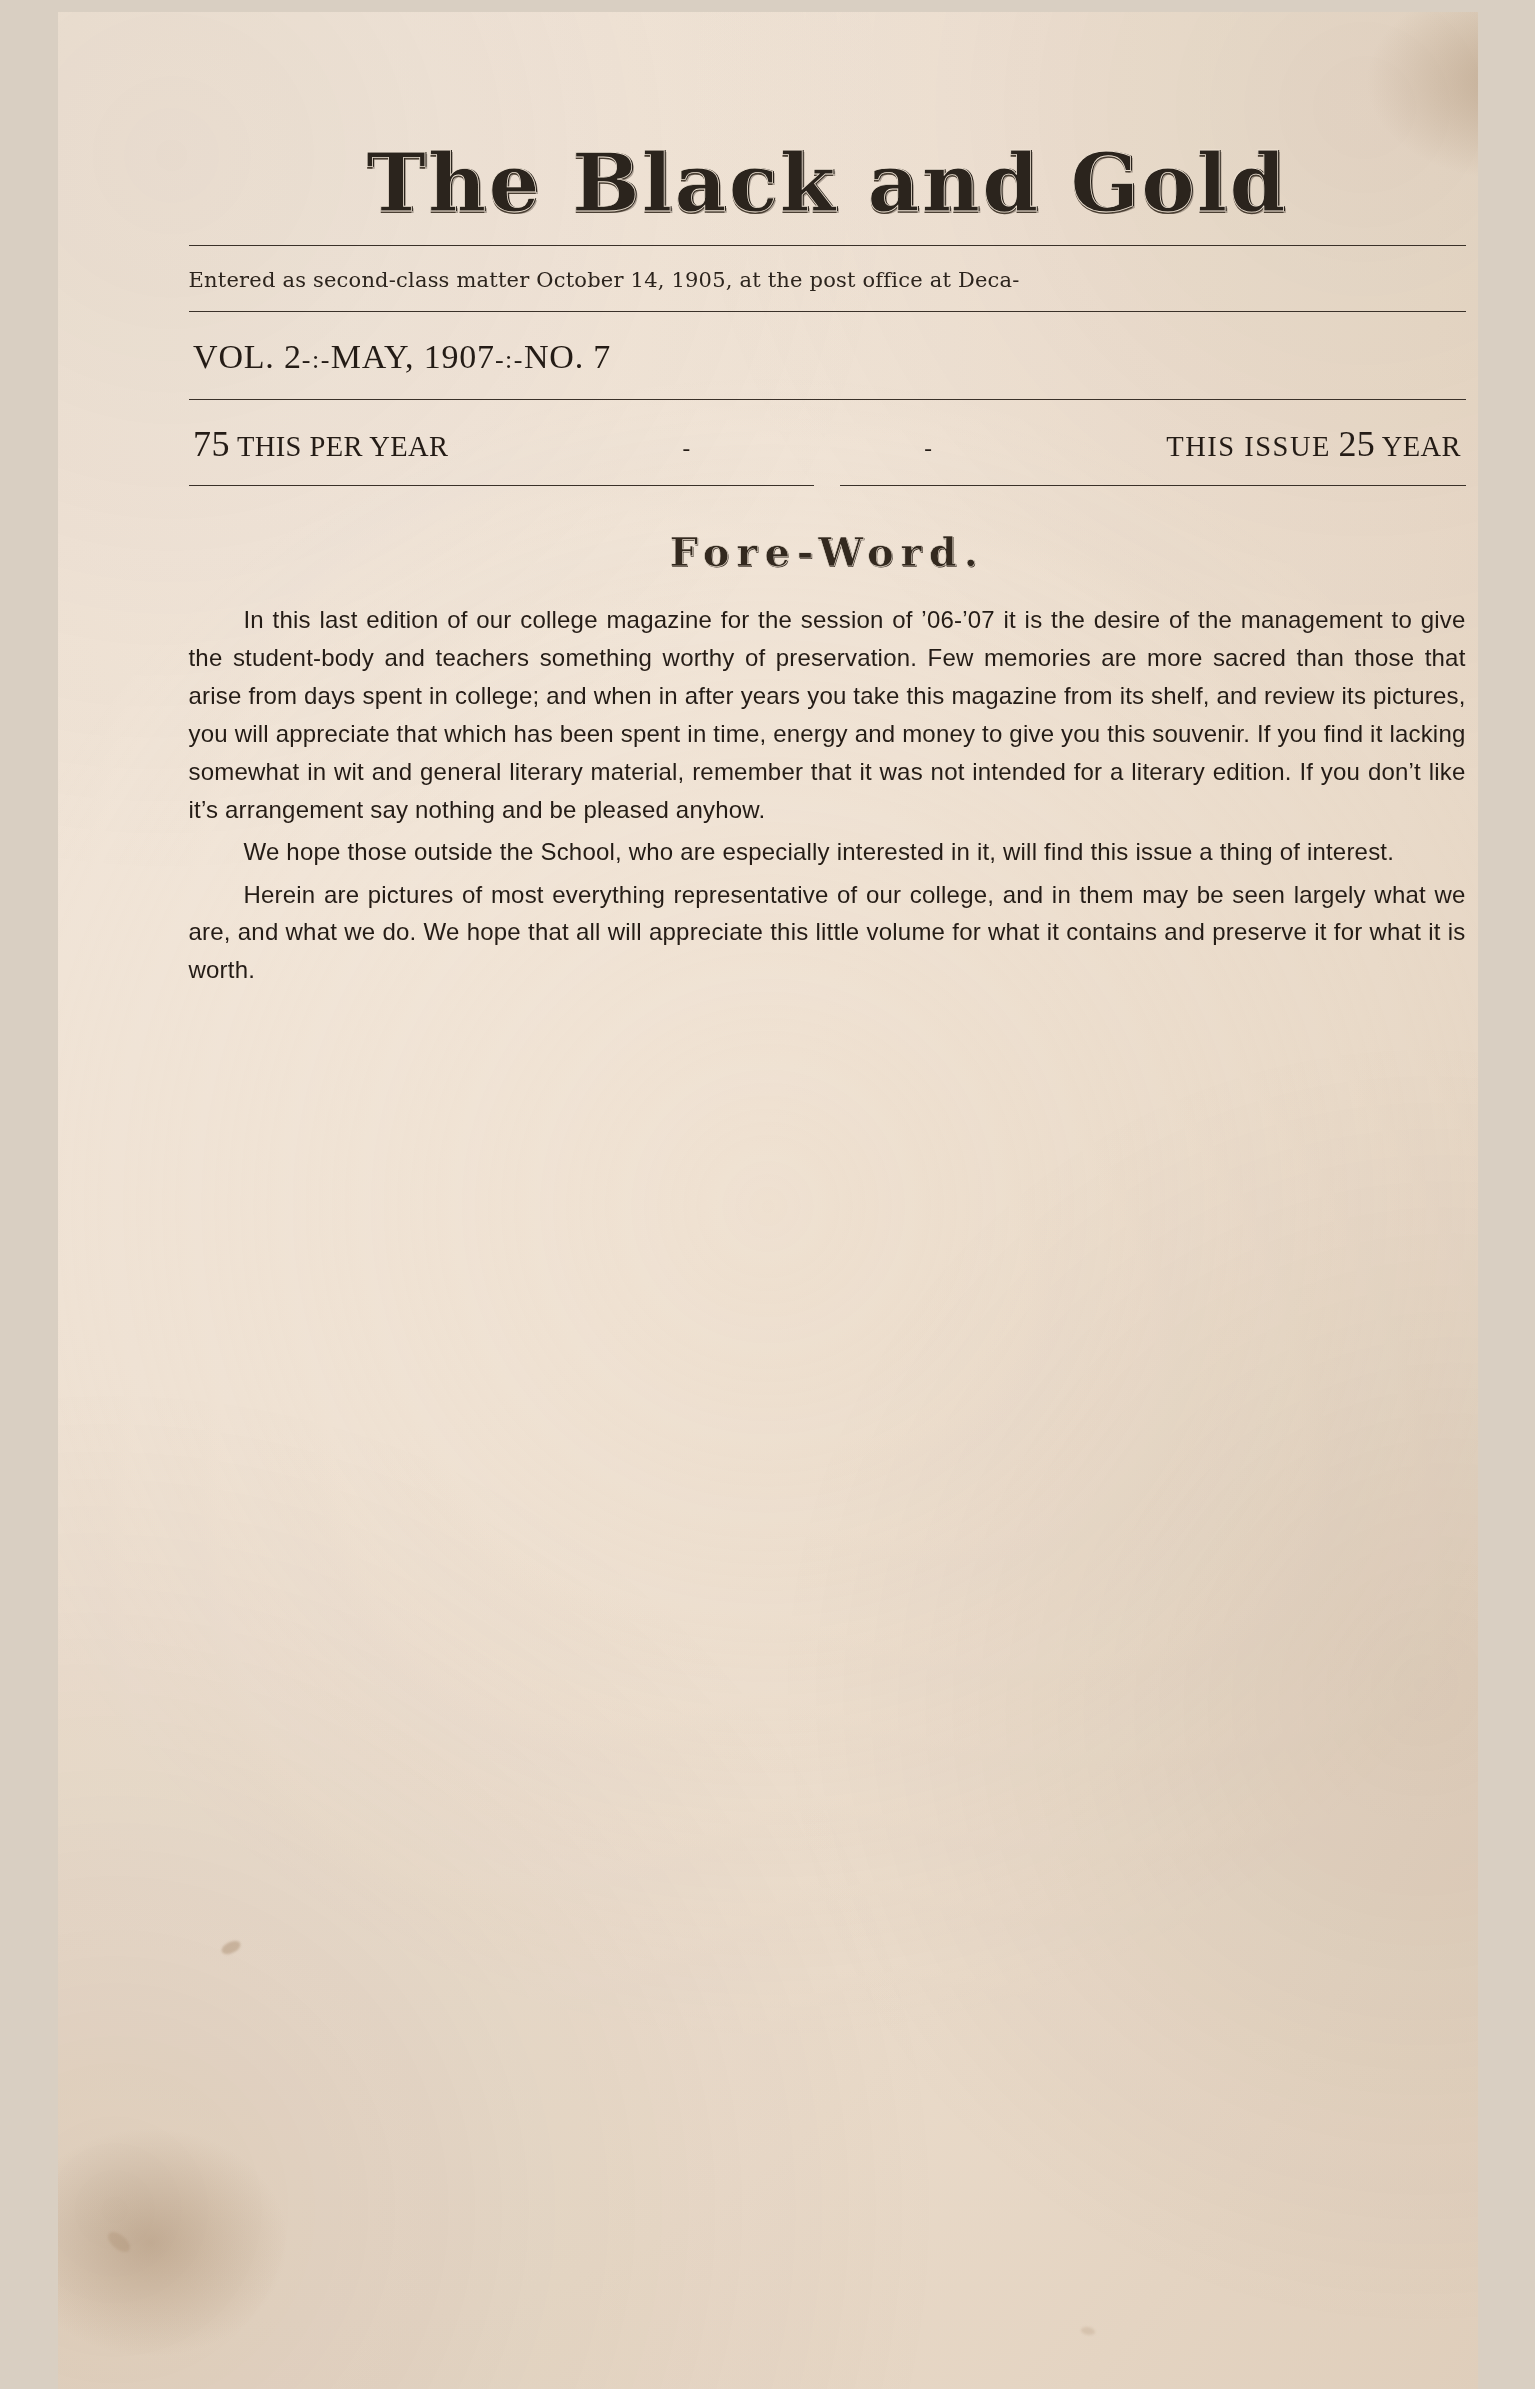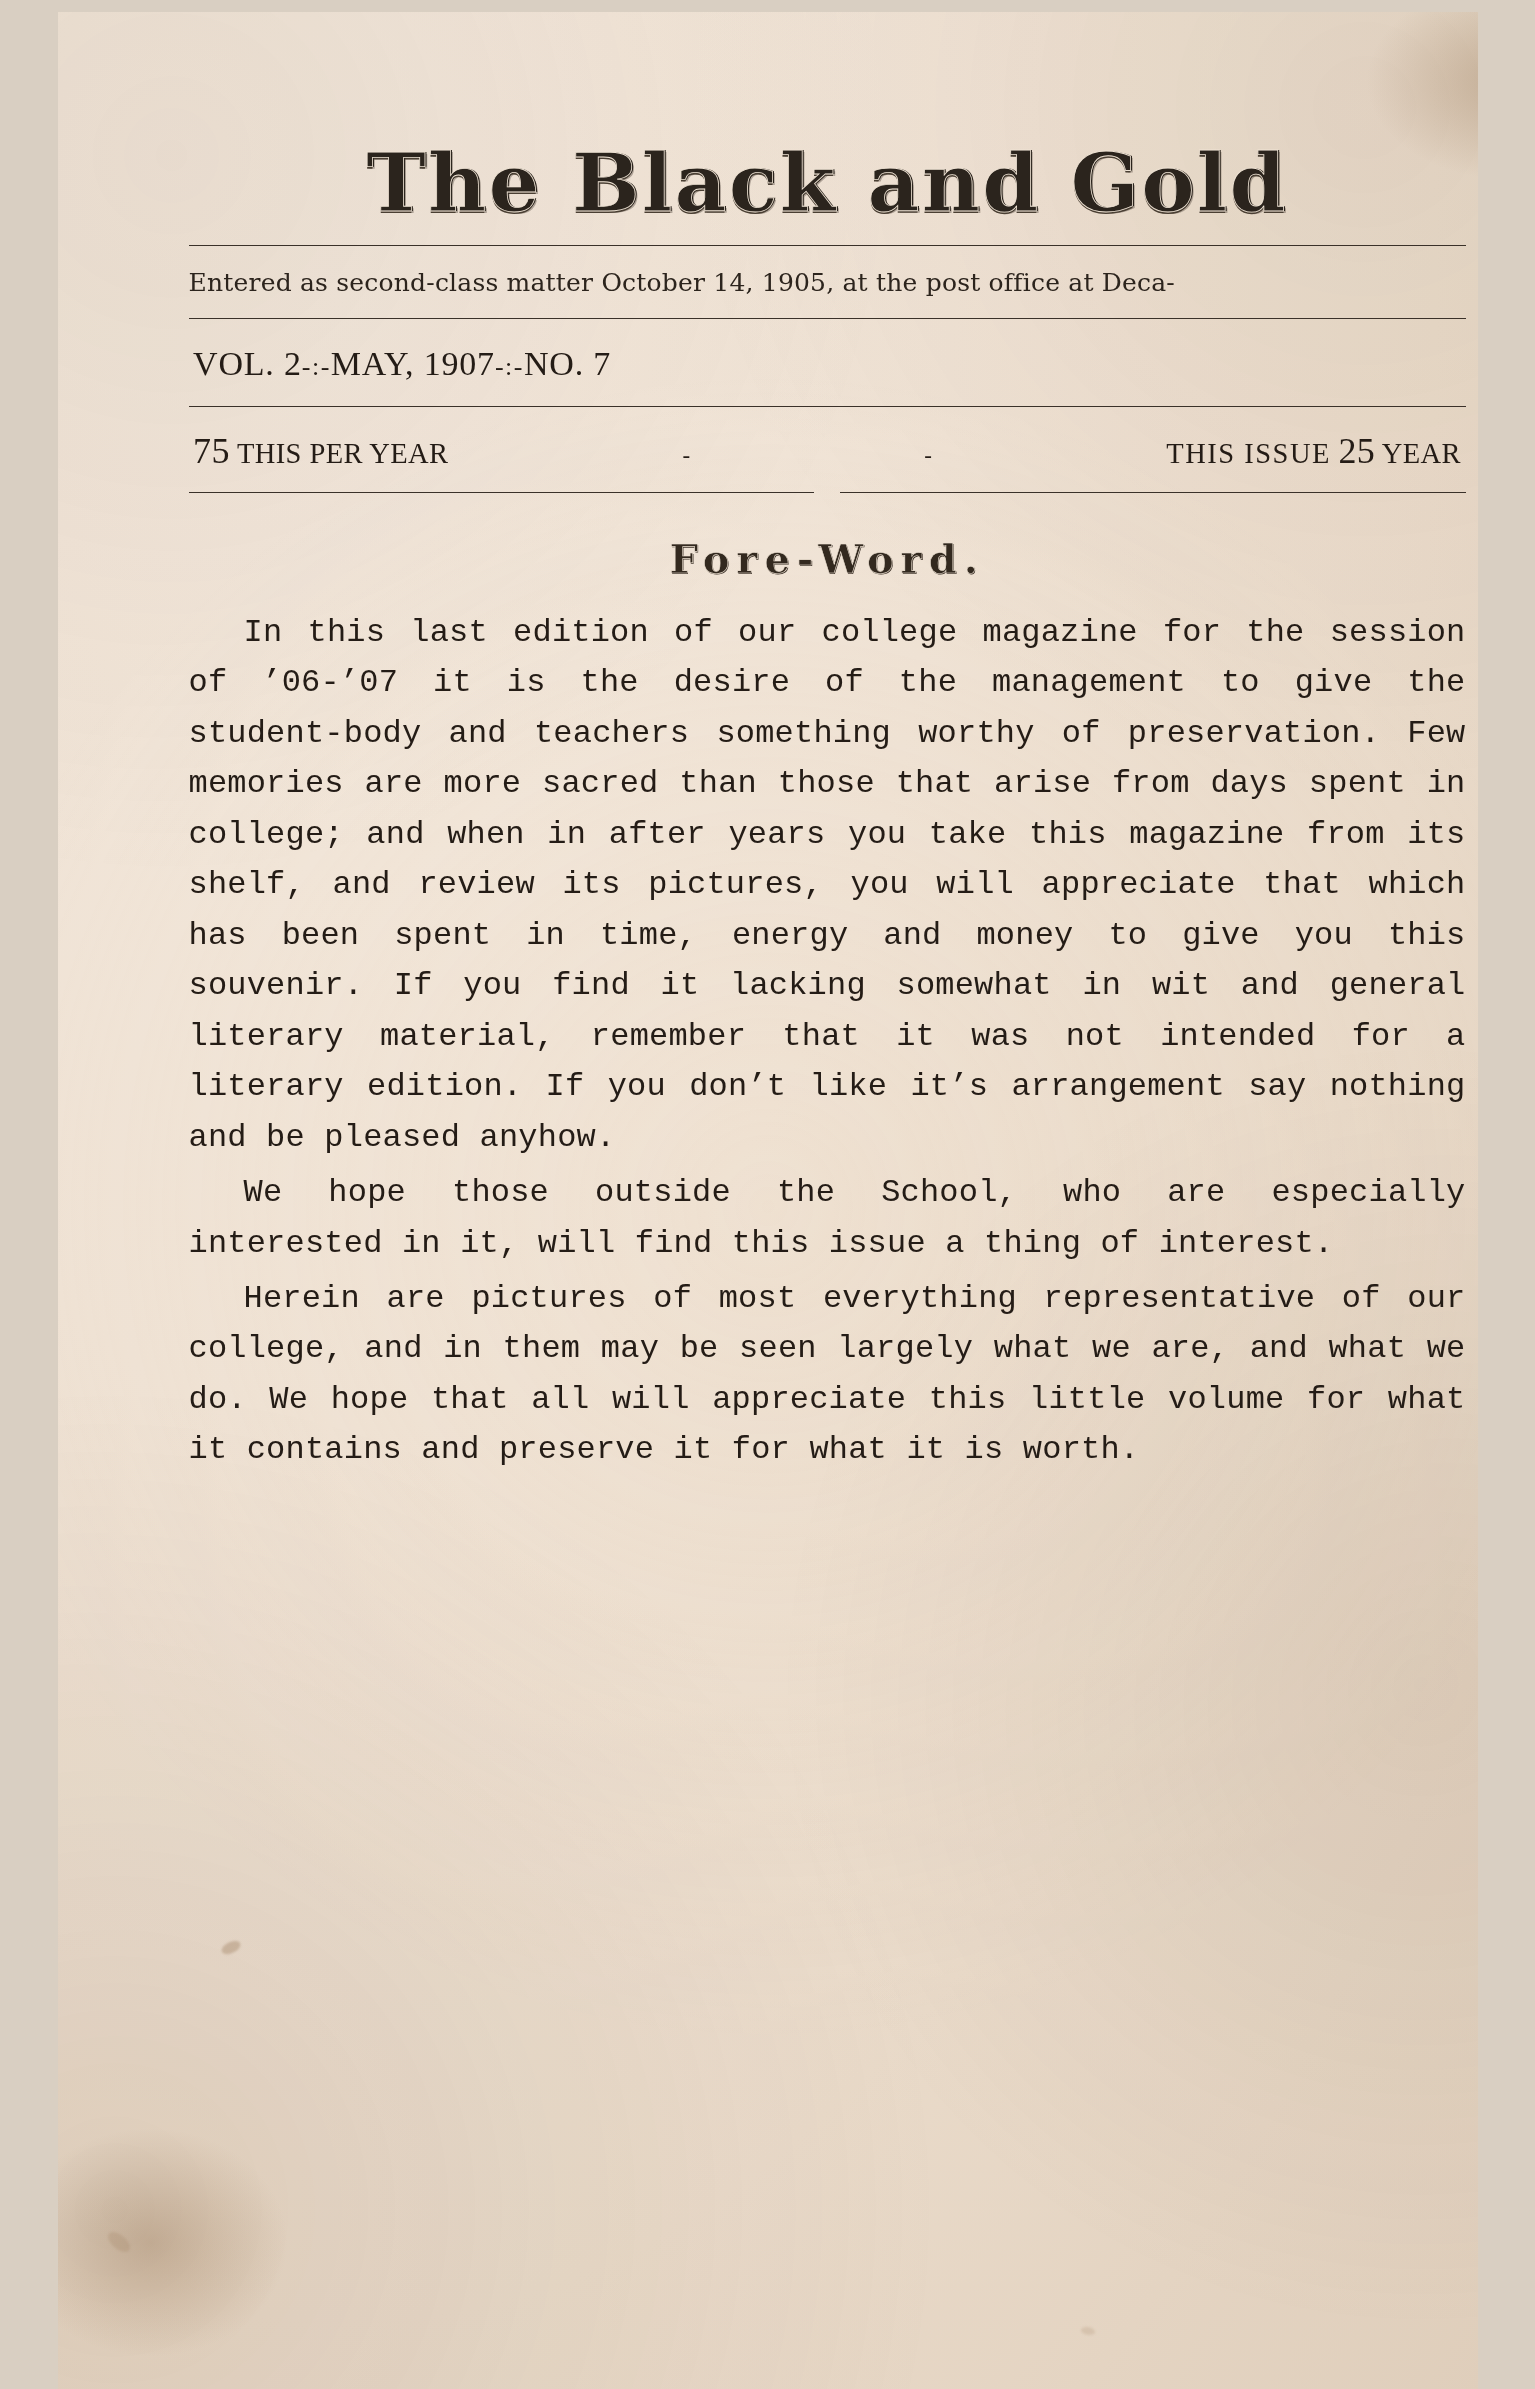--- a/index.html
+++ b/index.html
@@ -60,21 +60,21 @@
 
   .rule {
     border: 0;
     border-top: 1.5px solid #3a3129;
     margin: 0;
   }
 
   .entry-block {
     padding: 17px 0 14px 0;
     font-family: "DejaVu Serif", serif;
-    font-size: 25px;
+    font-size: 21px;
     line-height: 1.62;
     letter-spacing: 0.2px;
     text-align: justify;
     color: #2c241d;
   }
   .entry-block .l2 { display: block; text-indent: 34px; }
 
   .volline {
     display: flex;
     align-items: baseline;
@@ -119,22 +119,22 @@
     font-weight: 700;
     font-size: 40px;
     letter-spacing: 7px;
     color: #33291f;
     -webkit-text-stroke: 0.6px #ece0d1;
     text-shadow: 0.8px 0.8px 0 #3b3027;
   }
 
   .body-text p {
     margin: 0 0 4.6px 0;
-    font-family: Liberation Mono, monospace;
-    font-size: 32px;
+    font-family: Liberation Sans, sans-serif;
+    font-size: 24px;
     line-height: 1.58;
     text-align: justify;
     text-indent: 55px;
     color: #241c16;
     letter-spacing: 0.2px;
   }
   .body-text p:last-child { margin-bottom: 0; }
 
   
   .blemish {

